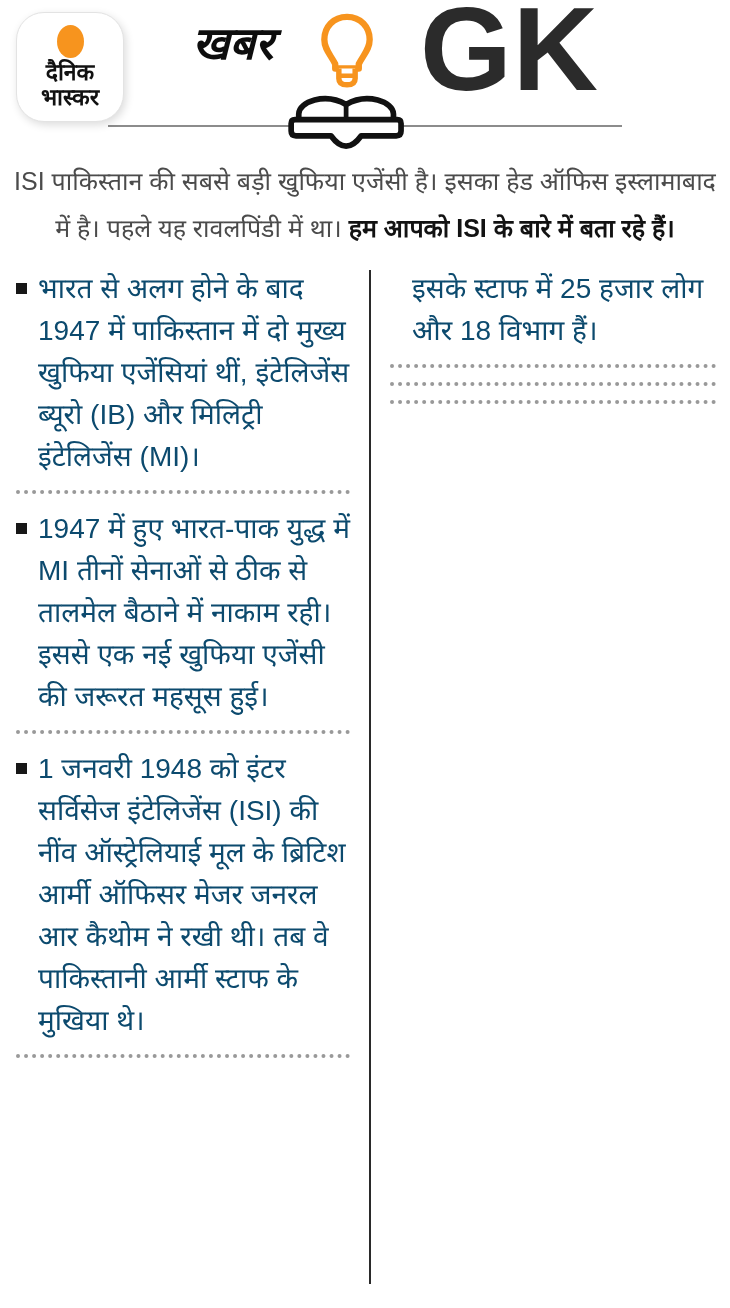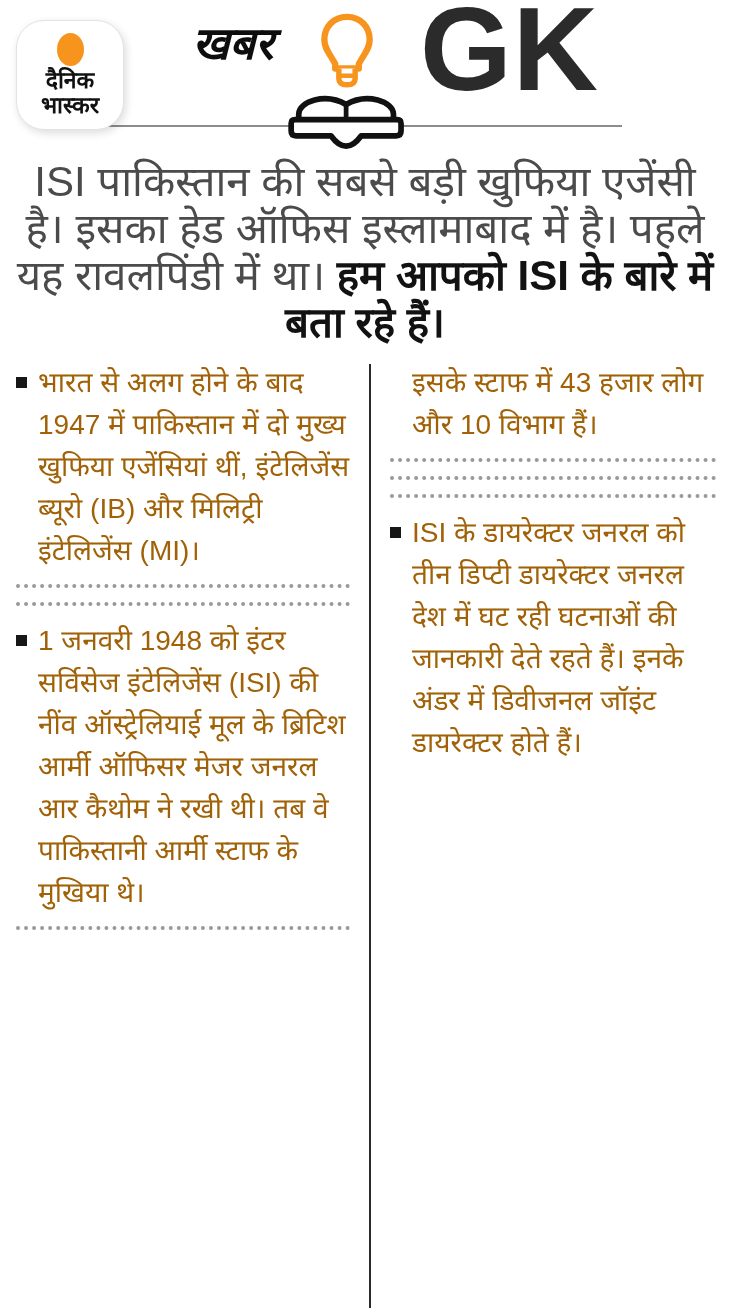--- a/index.html
+++ b/index.html
@@ -3,21 +3,21 @@
 <meta charset="utf-8">
 <style>
   * { margin: 0; padding: 0; box-sizing: border-box; }
   html, body { width: 730px; height: 1308px; background: #ffffff; overflow: hidden; }
   body { font-family: "Liberation Sans", "DejaVu Sans", sans-serif; color: #1d1d1d; }
 
   
   .header { position: relative; width: 730px; height: 150px; }
 
   .logo-card {
-    position: absolute; left: 16px; top: 20px; width: 108px; height: 110px;
+    position: absolute; left: 16px; top: 12px; width: 108px; height: 110px;
     background: #fff; border: 1px solid #e3e3e3; border-radius: 28px;
     box-shadow: 2px 3px 8px rgba(0,0,0,0.14);
     display: flex; flex-direction: column; align-items: center; justify-content: flex-start;
     padding-top: 12px; z-index: 3;
   }
   .logo-sun { width: 27px; height: 33px; background: #F7941E; border-radius: 50%; }
   .logo-text { margin-top: 2px; text-align: center; font-weight: 700; font-size: 23px; line-height: 25px; color: #111; }
 
   .tagline { position: absolute; left: 142px; top: 18px; width: 182px; text-align: center; z-index: 3; font-style: italic; }
   .tagline .l1, .tagline .l2 { font-weight: 700; font-size: 45px; line-height: 51px; color: #0d0d0d; white-space: nowrap; }
@@ -28,36 +28,36 @@
   .icon-book { position: absolute; left: 282px; top: 78px; width: 132px; height: 72px; z-index: 2; }
 
   .gk-title {
     position: absolute; left: 420px; top: -10px; z-index: 2;
     font-size: 118px; line-height: 118px; font-weight: 700; letter-spacing: 1px; color: #2b2b2b;
   }
 
   
   .intro {
     padding: 8px 12px 0 12px; text-align: center;
-    font-size: 42px; line-height: 47px; color: #4b4b4b;
+    font-size: 25px; line-height: 47px; color: #4b4b4b;
   }
   .intro .bold { font-weight: 700; color: #121212; }
 
   
   .columns { position: relative; display: flex; margin-top: 14px; height: 1000px; }
   .col { overflow: hidden; }
   .col-left  { width: 370px; padding: 2px 18px 0 16px; }
   .col-right { width: 360px; padding: 2px 12px 0 20px; }
 
   .vdivider { position: absolute; left: 369px; top: 4px; bottom: -18px; width: 2px; background: #2a2a2a; }
 
   .item { display: flex; align-items: flex-start; }
   .sq { flex: none; width: 11px; height: 11px; background: #171717; margin-top: 15px; margin-right: 11px; }
   .sq.hidden { visibility: hidden; }
-  .item-text { font-size: 28px; line-height: 42px; color: #a16207; font-weight: 500; }
+  .item-text { font-size: 28px; line-height: 42px; color: #0c4a6e; font-weight: 500; }
 
   .dotsep { border-top: 4px dotted #999999; margin: 12px 2px 14px 0; height: 0; }
 </style>
 </head>
 <body>
 
 <div class="header">
 
   <div class="logo-card">
     <div class="logo-sun"></div>
@@ -94,34 +94,34 @@
 
 <div class="columns">
   <div class="vdivider"></div>
 
   <div class="col col-left">
     <div class="item">
       <span class="sq"></span>
       <span class="item-text">भारत से अलग होने के बाद 1947 में पाकिस्तान में दो मुख्य खुफिया एजेंसियां थीं, इंटेलिजेंस ब्यूरो (IB) और मिलिट्री इंटेलिजेंस (MI)।</span>
     </div>
     <div class="dotsep"></div>
+    <div class="item">
+      <span class="sq"></span>
+      <span class="item-text">1947 में हुए भारत-पाक युद्ध में MI तीनों सेनाओं से ठीक से तालमेल बैठाने में नाकाम रही। इससे एक नई खुफिया एजेंसी की जरूरत महसूस हुई।</span>
+    </div>
     <div class="dotsep"></div>
     <div class="item">
       <span class="sq"></span>
       <span class="item-text">1 जनवरी 1948 को इंटर सर्विसेज इंटेलिजेंस (ISI) की नींव ऑस्ट्रेलियाई मूल के ब्रिटिश आर्मी ऑफिसर मेजर जनरल आर कैथोम ने रखी थी। तब वे पाकिस्तानी आर्मी स्टाफ के मुखिया थे।</span>
     </div>
     <div class="dotsep"></div>
   </div>
 
   <div class="col col-right">
     <div class="item">
       <span class="sq hidden"></span>
-      <span class="item-text">इसके स्टाफ में 43 हजार लोग और 10 विभाग हैं।</span>
+      <span class="item-text">इसके स्टाफ में 25 हजार लोग और 18 विभाग हैं।</span>
     </div>
     <div class="dotsep"></div>
     <div class="dotsep"></div>
     <div class="dotsep"></div>
-    <div class="item">
-      <span class="sq"></span>
-      <span class="item-text">ISI के डायरेक्टर जनरल को तीन डिप्टी डायरेक्टर जनरल देश में घट रही घटनाओं की जानकारी देते रहते हैं। इनके अंडर में डिवीजनल जॉइंट डायरेक्टर होते हैं।</span>
-    </div>
   </div>
 </div>
 
 </body></html>

